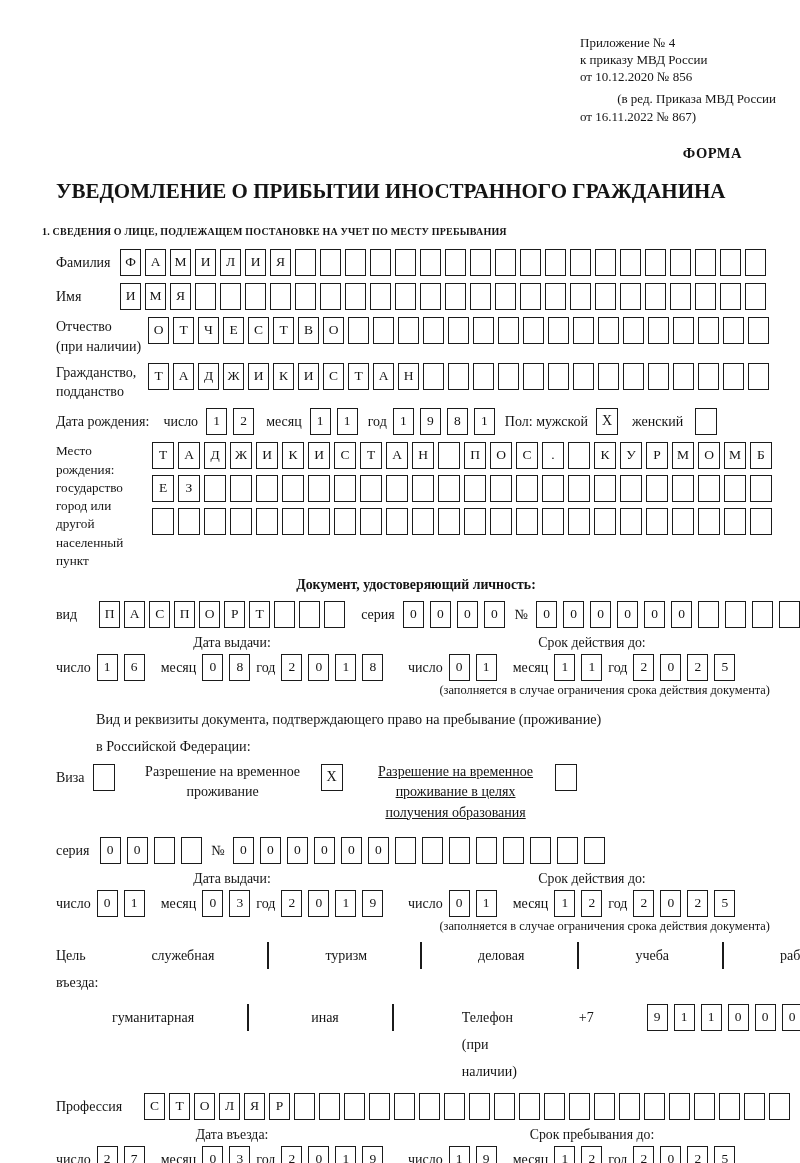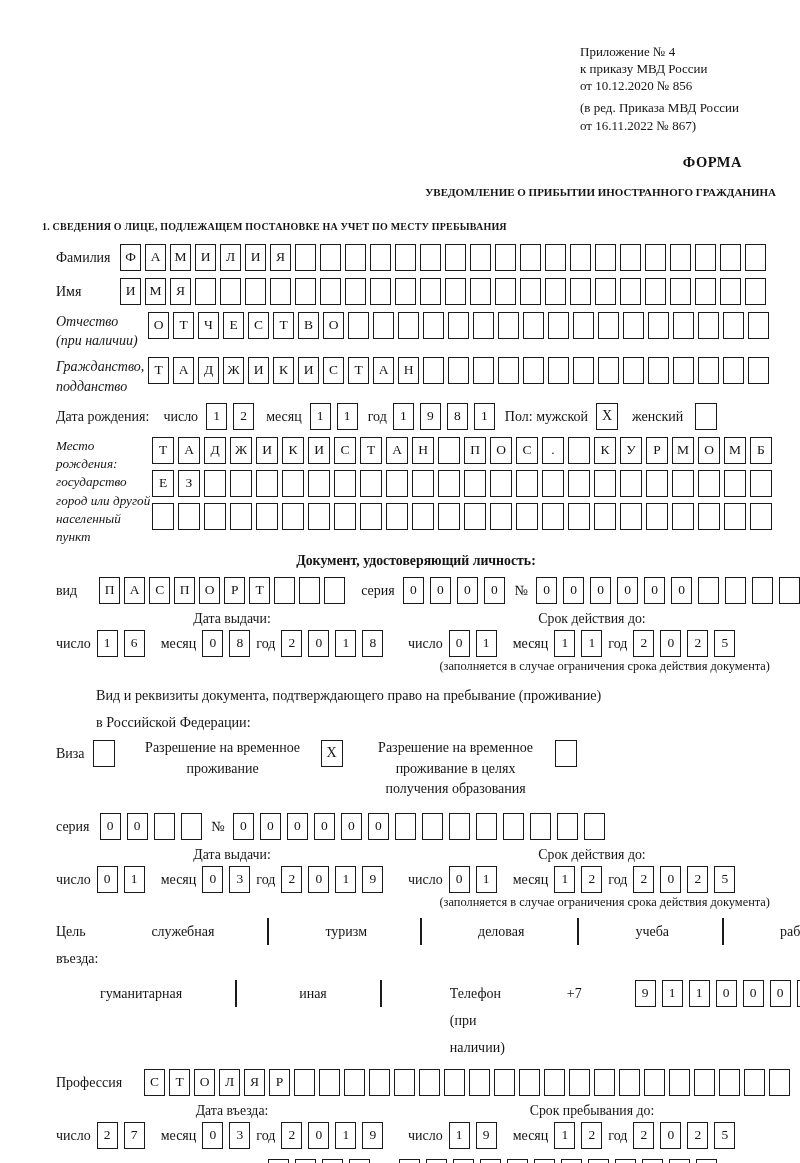--- a/index.html
+++ b/index.html
@@ -1,33 +1,33 @@
 <!DOCTYPE html>
 <html><head>
 <meta charset="utf-8">
 <style>
   html,body{margin:0;padding:0;background:#ffffff;}
   body{width:800px;height:1163px;overflow:hidden;color:#141414;
        font-family:"Liberation Serif", serif;font-size:14px;}
   .page{padding:34px 24px 8px 56px;}
 
   
-  .hdr{margin-left:auto;width:196px;font-size:13px;line-height:1.32;margin-top:9px;}
-  .hdr .rev{margin-top:5px;}
+  .hdr{margin-left:auto;width:196px;font-size:13px;line-height:1.32;}
+  .hdr .rev{margin-top:5px;text-align:right;}
   .forma{text-align:right;font-weight:bold;font-size:14.5px;margin:20px 34px 0 0;letter-spacing:.5px;}
 
   
-  .title{text-align:right;font-weight:bold;font-size:11px;line-height:1.45;margin-top:14px;}
+  .title{text-align:left;font-weight:bold;font-size:21px;line-height:1.45;margin-top:14px;}
   .t-underline{display:inline-block;width:50px;border-bottom:2px solid #222;height:1px;margin-left:10px;}
   .sec-head{font-weight:bold;font-size:10px;margin:20px 0 12px -14px;letter-spacing:.2px;}
 
   
   .row{display:flex;align-items:flex-start;margin-bottom:7px;}
   .lbl{line-height:27px;white-space:nowrap;}
-  .lblcol{flex:0 0 auto;line-height:1.38;font-style:italic;}
+  .lblcol{flex:0 0 auto;line-height:1.38;}
   .w64{flex:0 0 64px;} .w92{flex:0 0 92px;} .w96{flex:0 0 96px;}
   .grid{white-space:nowrap;display:inline-block;}
   .cell{display:inline-block;width:21px;height:27px;border:1.5px solid #1b1b1b;
         box-sizing:border-box;margin-right:4px;text-align:center;line-height:24px;
         font-size:13.5px;vertical-align:top;background:#fff;}
   .g24 .cell{width:22px;}
   .dgrid .cell{margin-right:6px;}
   .cbox{display:inline-block;width:22px;height:27px;border:1.5px solid #1b1b1b;
         box-sizing:border-box;text-align:center;line-height:24px;font-size:14px;
         vertical-align:top;background:#fff;}
@@ -44,27 +44,27 @@
   .dateline .lbl{margin-right:6px;}
   .note{text-align:right;font-size:12.4px;margin:2px 6px 8px 0;}
 
   .intro{font-size:14.2px;line-height:1.9;margin-bottom:2px;margin-left:40px;}
 
   
   .optrow{display:flex;align-items:flex-start;margin:4px 0 14px 0;}
   .opt{display:flex;align-items:flex-start;margin-right:14px;}
   .opt .olbl{line-height:27px;margin-right:8px;}
   .opt .wraplbl{display:inline-block;text-align:center;line-height:1.45;margin-right:10px;margin-top:-2px;}
-  .w170{width:176px;} .w178{width:178px;}
+  .w170{width:176px;} .w178{width:178px;text-decoration:underline;}
 
   
   .purpline{display:flex;align-items:flex-start;margin-bottom:8px;gap:46px;}
   .purpline .plbl{line-height:27px;margin-right:7px;}
   .purpline .cbox{margin-right:10px;}
-  .indent110{margin-left:44px;}
+  .indent110{margin-left:56px;}
 </style>
 </head>
 <body>
 
 <div class="page">
 
   <div class="hdr">
     <div>Приложение № 4</div>
     <div>к приказу МВД России</div>
     <div>от 10.12.2020 № 856</div>

